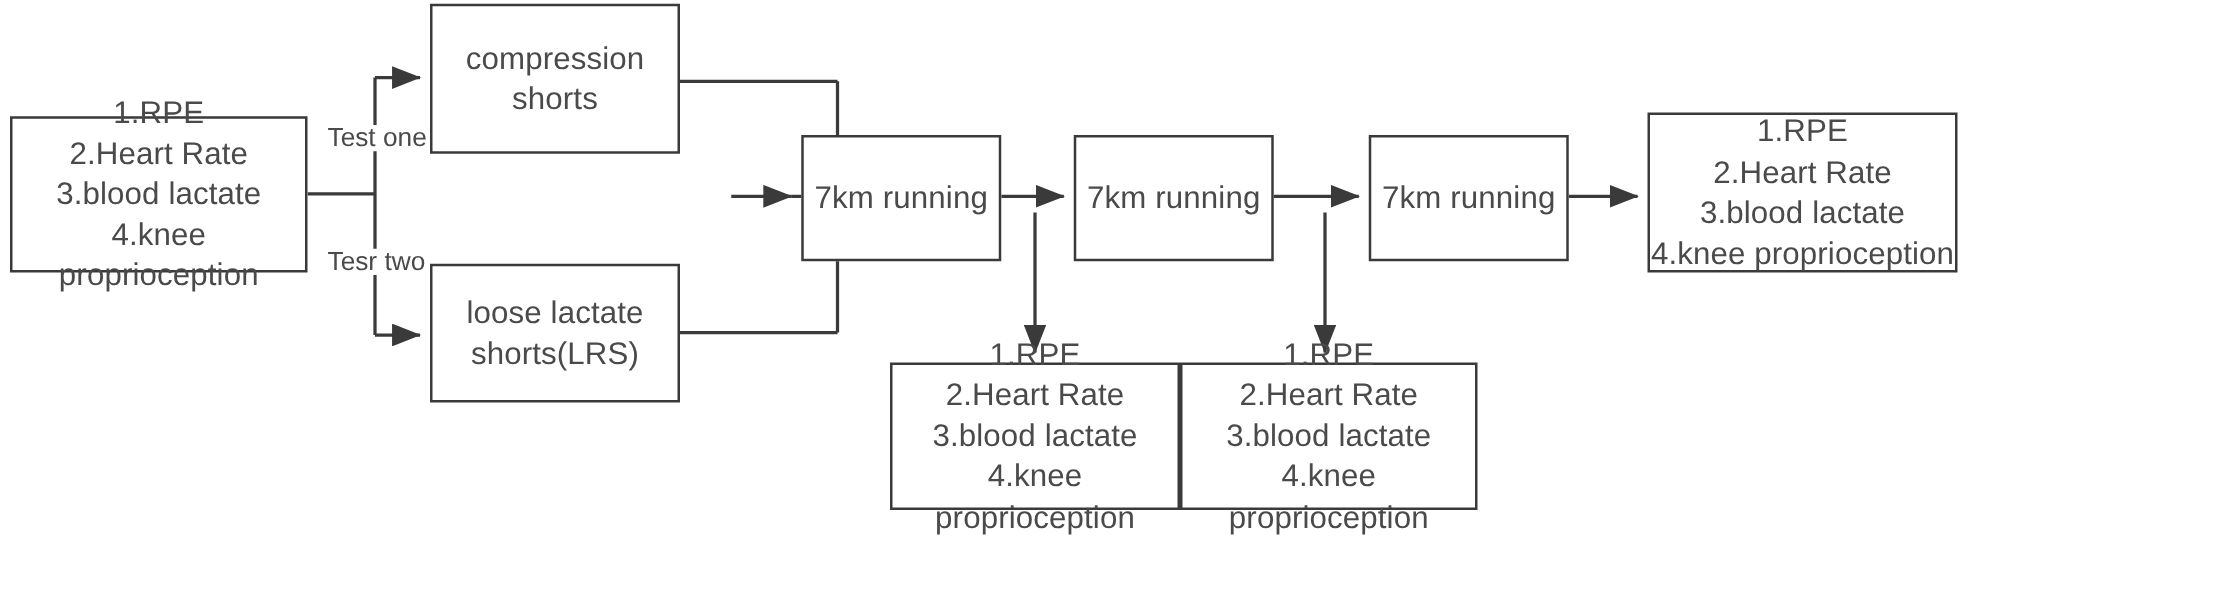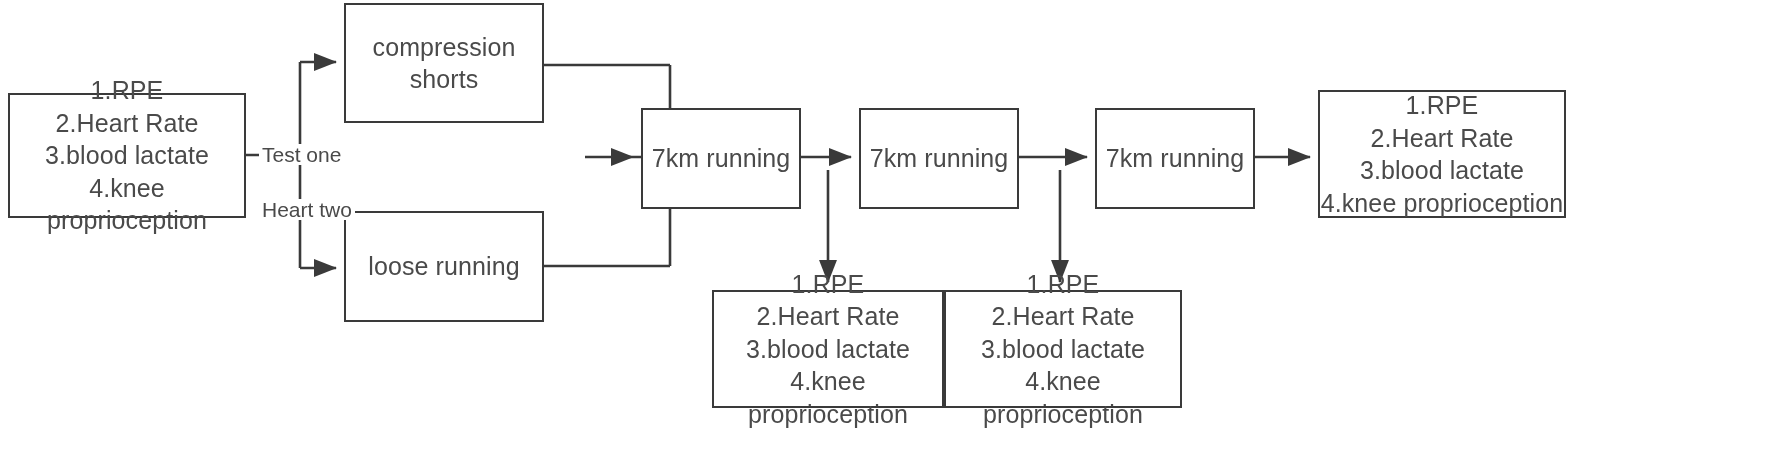--- a/index.html
+++ b/index.html
@@ -103,21 +103,22 @@
     <span class="line">3.blood lactate</span>
     <span class="line">4.knee proprioception</span>
   </div>
 
   <div class="node" style="left:344px; top:3px; width:200px; height:120px;">
     <span class="line">compression</span>
     <span class="line">shorts</span>
   </div>
 
   <div class="node" style="left:344px; top:211px; width:200px; height:111px;">
-    <span class="line">loose running</span>
+    <span class="line">loose lactate</span>
+    <span class="line">shorts(LRS)</span>
   </div>
 
   <div class="node" style="left:641px; top:108px; width:160px; height:101px;">
     <span class="line">7km running</span>
   </div>
 
   <div class="node" style="left:859px; top:108px; width:160px; height:101px;">
     <span class="line">7km running</span>
   </div>
 
@@ -139,16 +140,16 @@
     <span class="line">4.knee proprioception</span>
   </div>
 
   <div class="node" style="left:944px; top:290px; width:238px; height:118px;">
     <span class="line">1.RPE</span>
     <span class="line">2.Heart Rate</span>
     <span class="line">3.blood lactate</span>
     <span class="line">4.knee proprioception</span>
   </div>
 
-  <div class="edge-label" style="left:259px; top:100px;margin-top:44px;">Test one</div>
-  <div class="edge-label" style="left:259px; top:199px;">Heart two</div>
+  <div class="edge-label" style="left:259px; top:100px;">Test one</div>
+  <div class="edge-label" style="left:259px; top:199px;">Tesr two</div>
 
 </div>
 
 </body></html>

